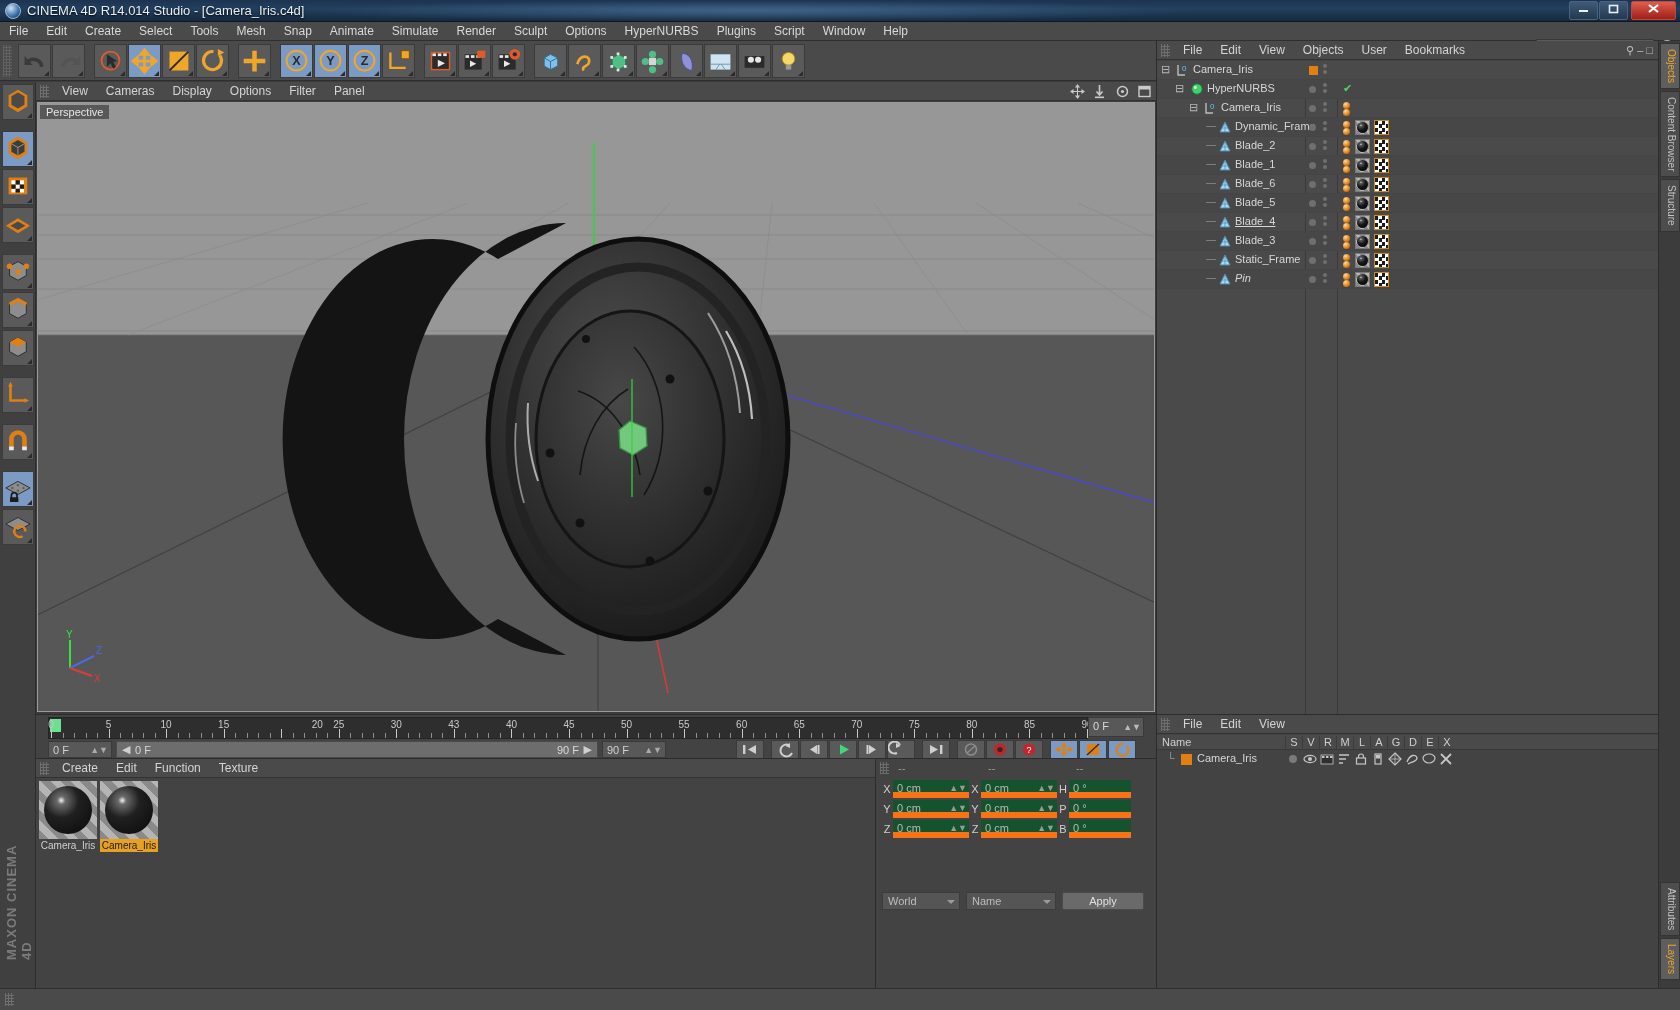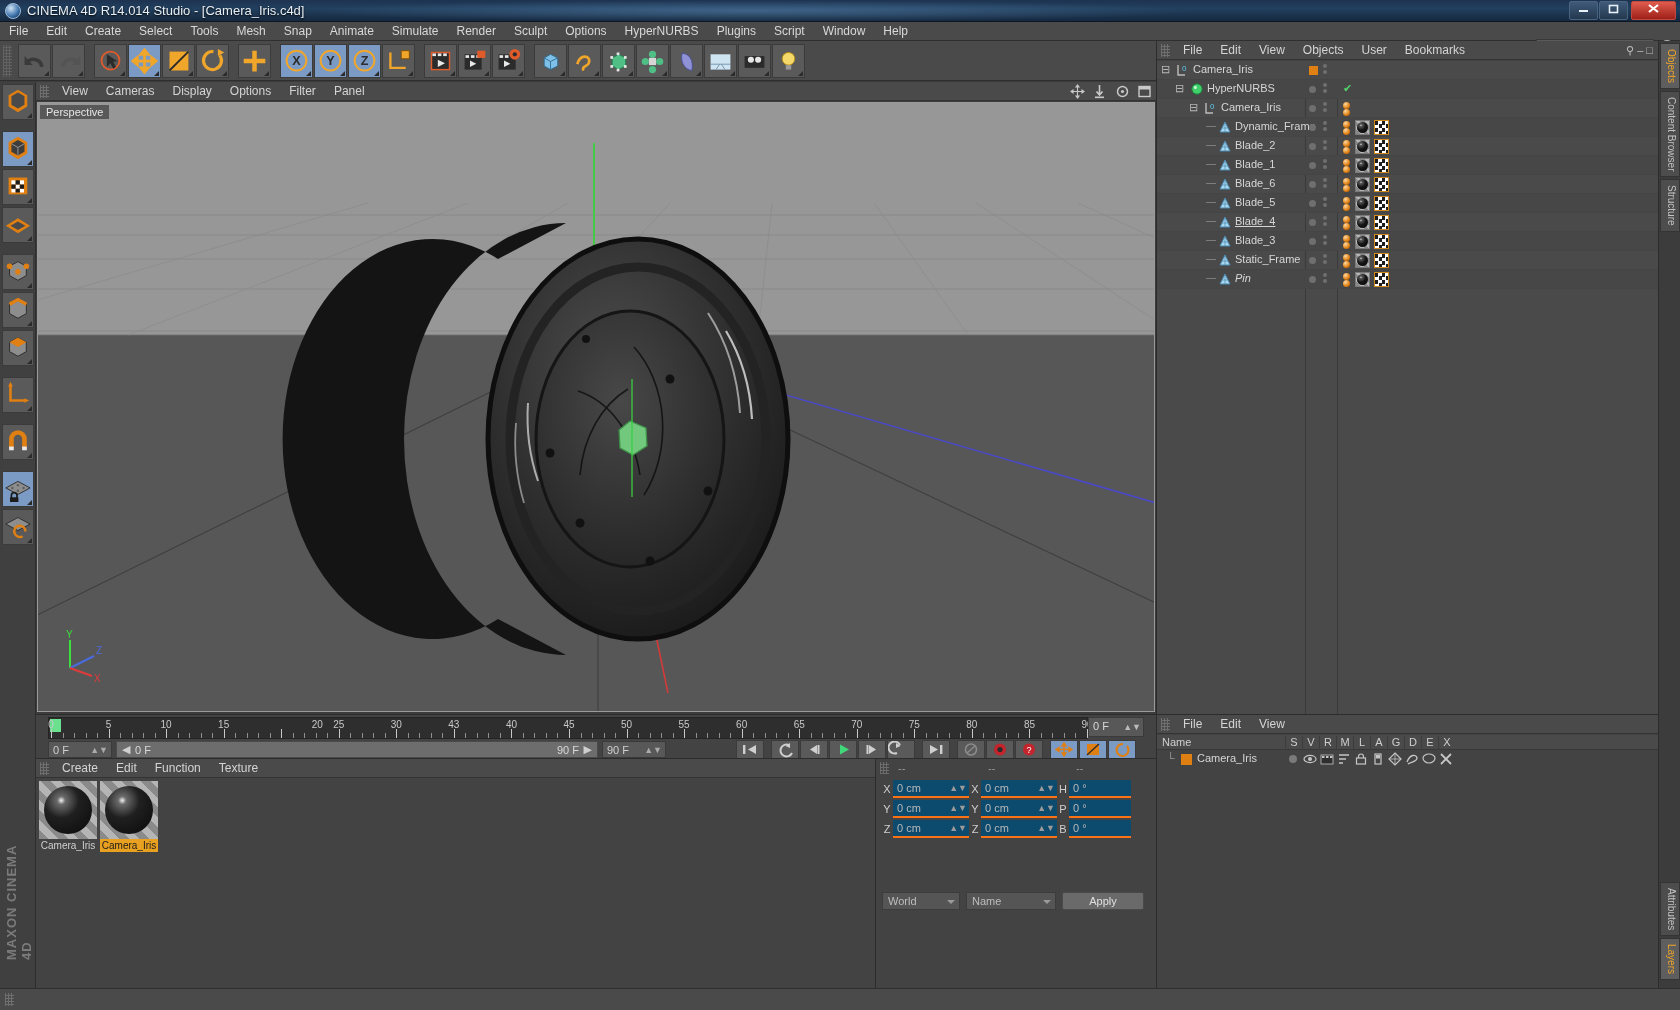--- a/index.html
+++ b/index.html
@@ -127,21 +127,21 @@
   #coord{ position:absolute; left:876px; top:758px; width:280px; bottom:22px; background:#434343;
      border-top:1px solid #2c2c2c;}
   #coordhdr{ height:18px; position:relative; }
   #coordhdr .grip2{ float:left; width:9px;height:12px;margin:3px 4px 0 4px;
     background-image:repeating-linear-gradient(0deg,#888 0 1px,transparent 1px 3px),
                      repeating-linear-gradient(90deg,#888 0 1px,transparent 1px 3px);
     background-size:3px 3px; opacity:.6;}
   #coordhdr .hl{ position:absolute; font-size:11px; color:#9a9a9a; top:3px; }
   .crow{ height:19px; margin:0 0 1px 0; }
   .clbl{ float:left; width:12px; font-size:11px; color:#cfcfcf; text-align:center; line-height:19px; }
-  .cfield{ float:left; height:18px; background:#0c4a6e; border-bottom:2px solid #f97316;
+  .cfield{ float:left; height:18px; background:#14532d; border-bottom:6px solid #f97316;
      font-size:11px; color:#b9b9b9; padding:2px 4px; position:relative; }
   .cfield .sp{ position:absolute; right:2px; top:3px; font-size:9px; color:#9a9a9a; }
   #coordbtns{ position:absolute; left:6px; bottom:78px; }
   .ccombo{ float:left; height:18px; background:#555; border:1px solid #3c3c3c; font-size:11px;
      color:#bdbdbd; padding:2px 5px; position:relative; margin-right:6px; }
   .ccombo .arrow{ position:absolute; right:4px; top:7px; width:0;height:0;
      border-left:4px solid transparent;border-right:4px solid transparent;border-top:4px solid #9a9a9a;}
   #applybtn{ float:left; width:82px; height:18px; background:#6a6a6a; border:1px solid #4a4a4a;
      font-size:11px; color:#e0e0e0; text-align:center; line-height:16px; border-radius:2px;}
 

